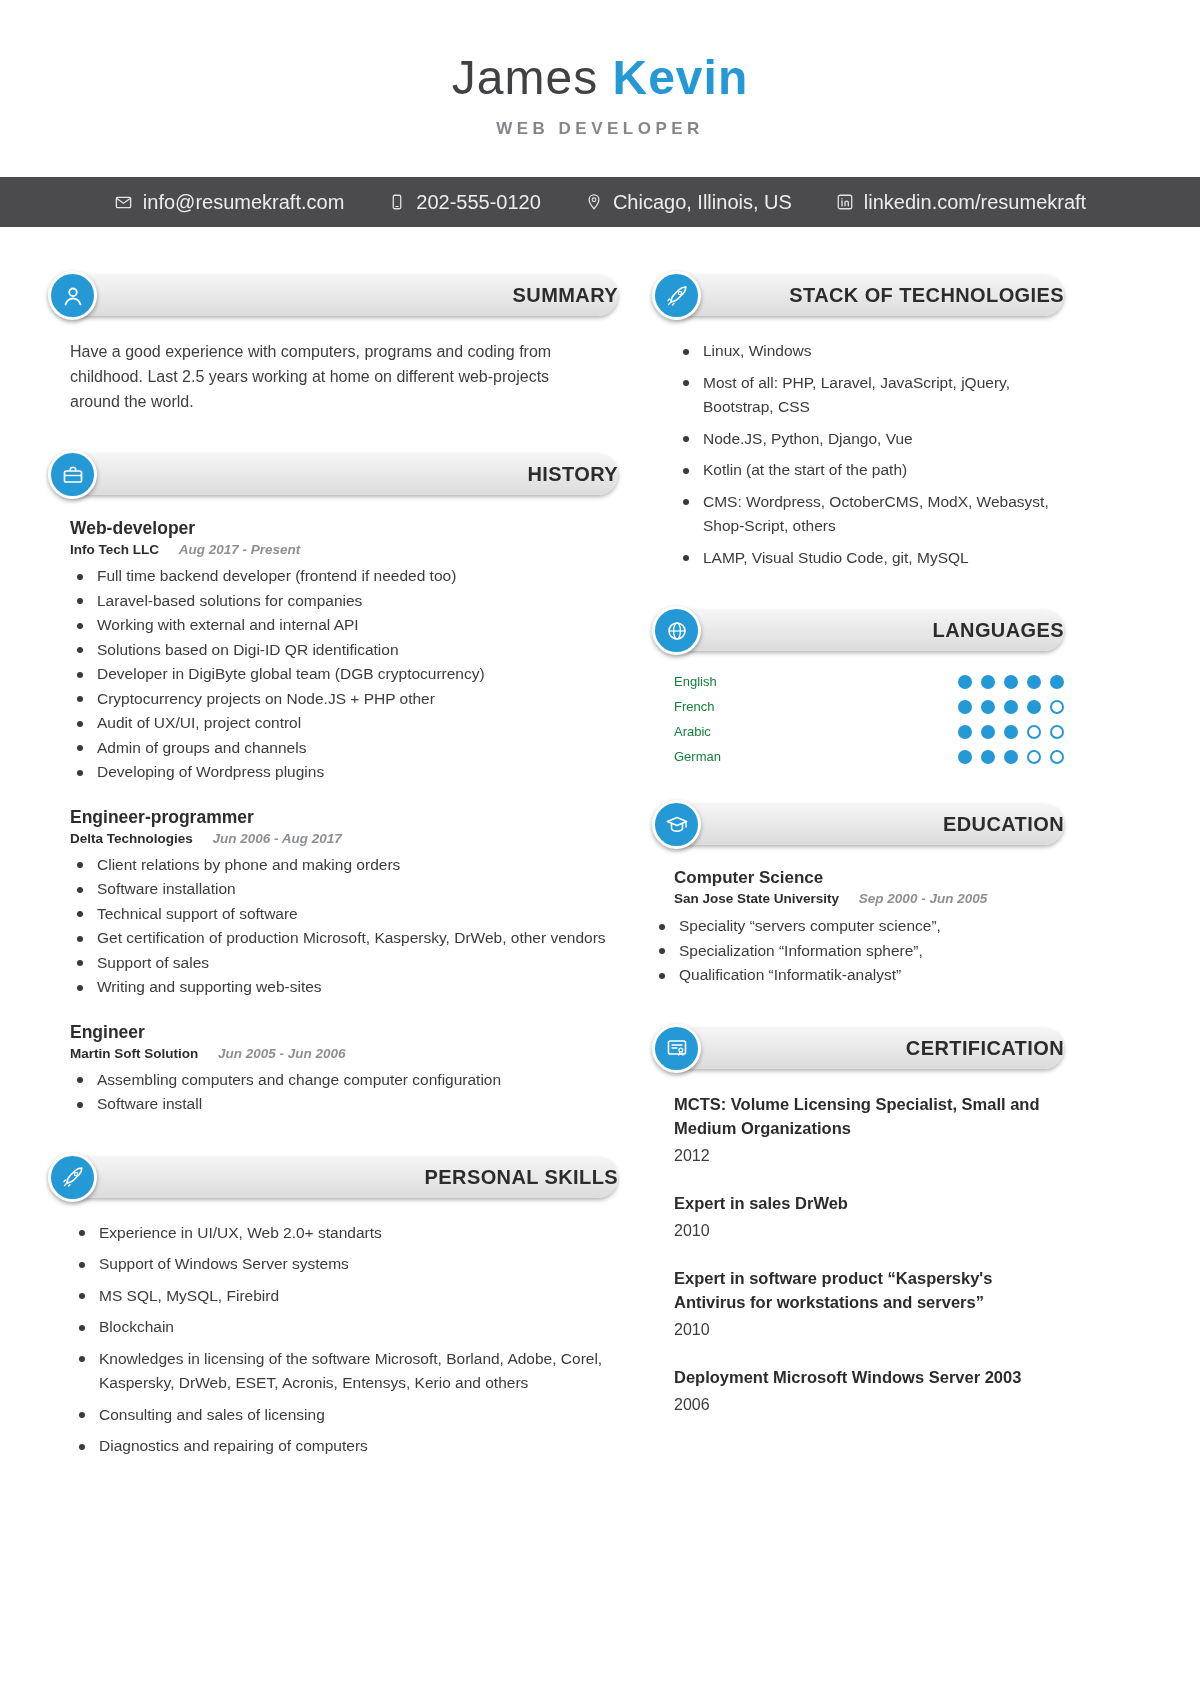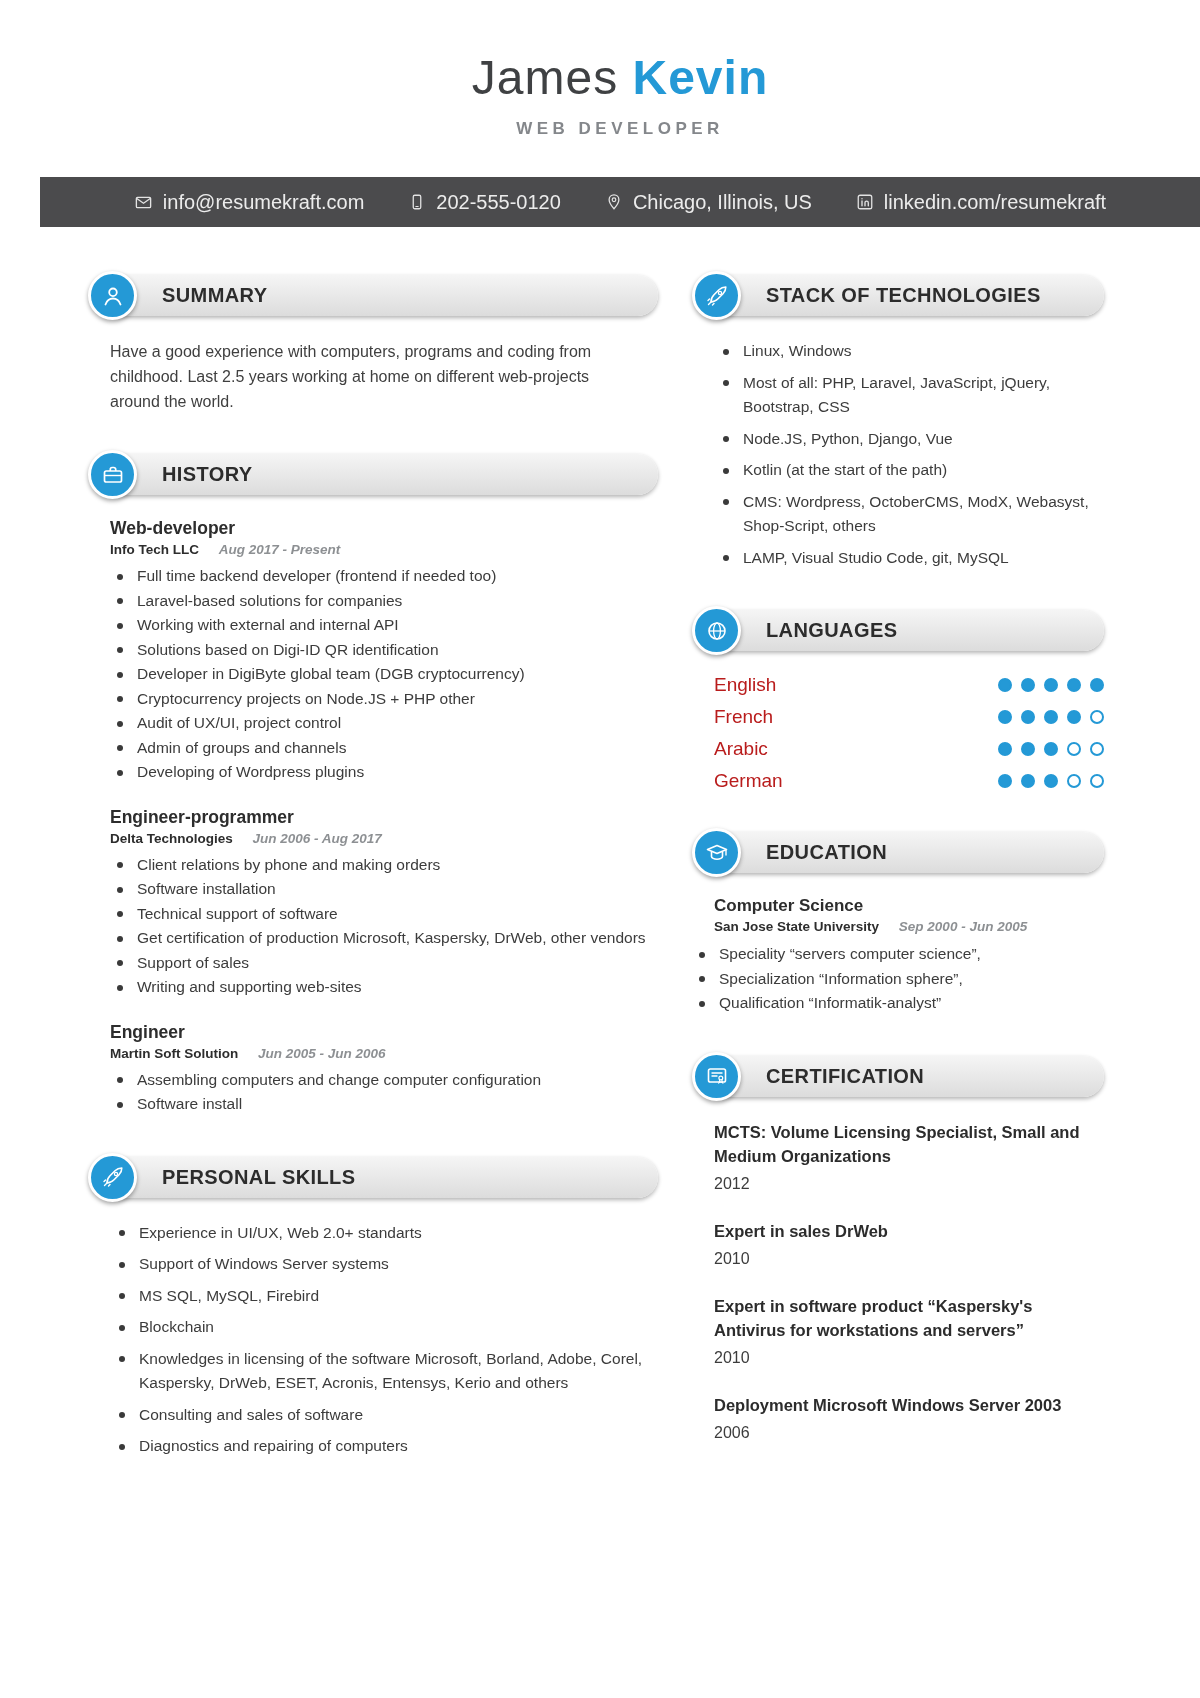--- a/index.html
+++ b/index.html
@@ -2,21 +2,21 @@
 <html><head>
 <meta charset="utf-8">
 <style>
   * { margin:0; padding:0; box-sizing:border-box; }
   html,body { background:#ffffff; }
   body {
     font-family:"Liberation Sans","DejaVu Sans",sans-serif;
     color:#3c3c3c;
     width:1200px;
   }
-  .page { width:1200px; min-height:1698px; background:#fff; overflow:hidden;padding-left:40px; }
+  .page { width:1200px; min-height:1698px; background:#fff; overflow:hidden; }
 
   
   .name-header { text-align:center; padding-top:50px; }
   .name { font-size:48px; font-weight:400; color:#3f4143; letter-spacing:1px; }
   .name .accent { font-weight:700; }
   .job-title { margin-top:14px; font-size:17px; font-weight:700; letter-spacing:4.5px; color:#84878b; }
 
   
   .contact-bar {
     margin-top:38px; height:50px; display:flex; align-items:center; justify-content:center;
@@ -31,21 +31,21 @@
   .col-right { width:412px; flex:none; margin-left:34px; }
 
   
   .section { margin-bottom:36px; }
   .section-header { position:relative; height:50px; margin-bottom:18px; }
   .banner {
     position:absolute; left:12px; right:0; top:4px; height:41px;
     border-radius:22px;
     background:linear-gradient(#f5f5f5,#dcdcdc);
     box-shadow:0 2px 4px rgba(0,0,0,.30);
-    display:flex; align-items:center; padding-left:62px;
+    display:flex; align-items:center; padding-left:62px;justify-content:flex-end;
   }
   .banner h2 { font-size:20px; font-weight:700; color:#2c2c2c; letter-spacing:.4px; }
   .icon-circle {
     position:absolute; left:0; top:0; width:49px; height:49px; border-radius:50%;
     border:3px solid #fff; box-shadow:0 2px 4px rgba(0,0,0,.35);
     display:flex; align-items:center; justify-content:center; z-index:2;
   }
 
   
   .summary-text { font-size:16px; line-height:25px; color:#3f3f3f; padding-left:22px; max-width:540px; }
@@ -63,21 +63,21 @@
   ul.bullets li::before {
     content:""; position:absolute; left:7px; top:9.5px;
     width:6px; height:6px; border-radius:50%; background:#3a3a3a;
   }
   ul.bullets.spaced li { margin-bottom:7px; }
 
   
   .right-pad { padding-left:22px; }
 
   .lang-row { display:flex; align-items:center; justify-content:space-between; margin-bottom:10px; padding-left:22px; }
-  .lang-name { font-size:19px; color:#b91c1c;text-align:right; }
+  .lang-name { font-size:13px; color:#15803d;text-align:right; }
   .dots { display:flex; gap:9px; }
   .dot { width:14px; height:14px; border-radius:50%; border:2.5px solid; background:transparent; }
   .dot.filled { background-clip:padding-box; }
 
   .edu-degree { font-size:17px; font-weight:700; color:#2d2d2d; }
   .edu-meta { margin:3px 0 8px; font-size:13.5px; }
 
   .cert { margin-bottom:26px; padding-left:22px; }
   .cert-title { font-size:16.5px; font-weight:700; line-height:24px; color:#2c2c2c; max-width:372px; }
   .cert-year { margin-top:7px; font-size:16px; color:#3c3c3c; }
@@ -228,21 +228,21 @@
           <div class="banner">
               <h2>PERSONAL SKILLS</h2>
             </div>
         </div>
         <ul class="bullets spaced" style="padding-left:24px;">
           <li>Experience in UI/UX, Web 2.0+ standarts</li>
           <li>Support of Windows Server systems</li>
           <li>MS SQL, MySQL, Firebird</li>
           <li>Blockchain</li>
           <li>Knowledges in licensing of the software Microsoft, Borland, Adobe, Corel, Kaspersky, DrWeb, ESET, Acronis, Entensys, Kerio and others</li>
-          <li>Consulting and sales of software</li>
+          <li>Consulting and sales of licensing</li>
           <li>Diagnostics and repairing of computers</li>
         </ul>
       </section>
 
     </div>
 
     <div class="col-right">
 
       <section class="section">
         <div class="section-header">

